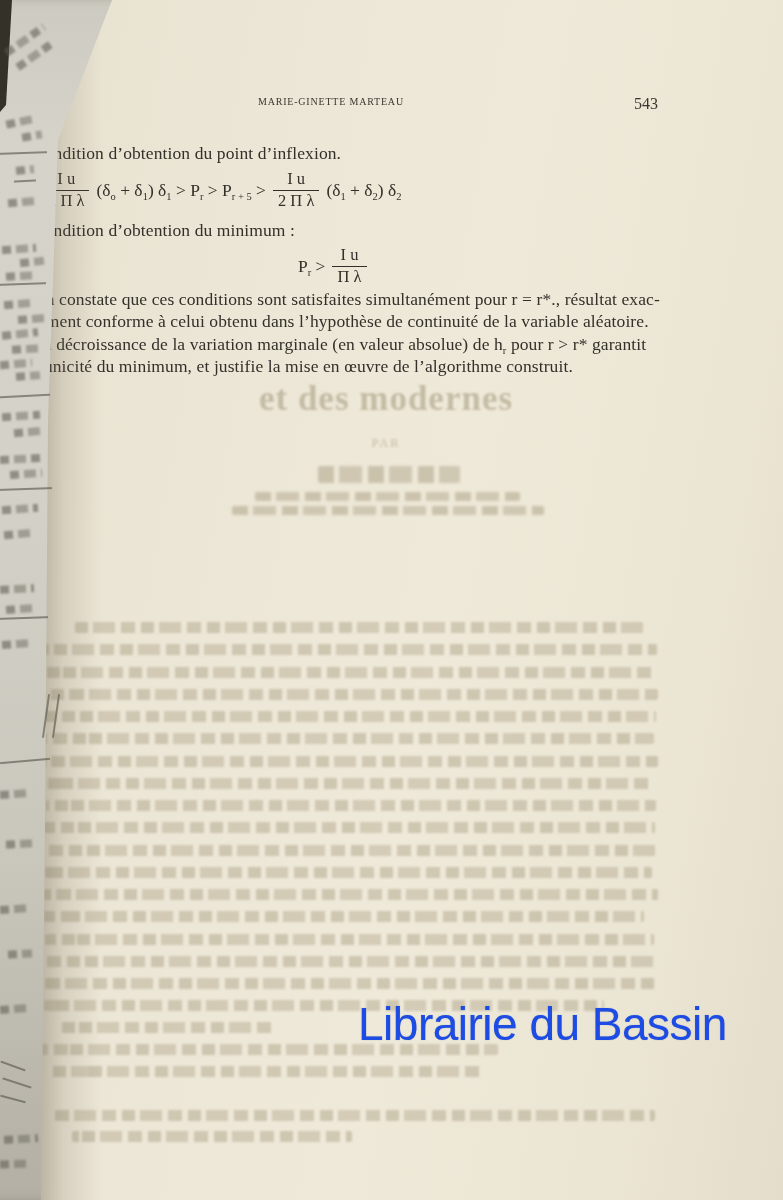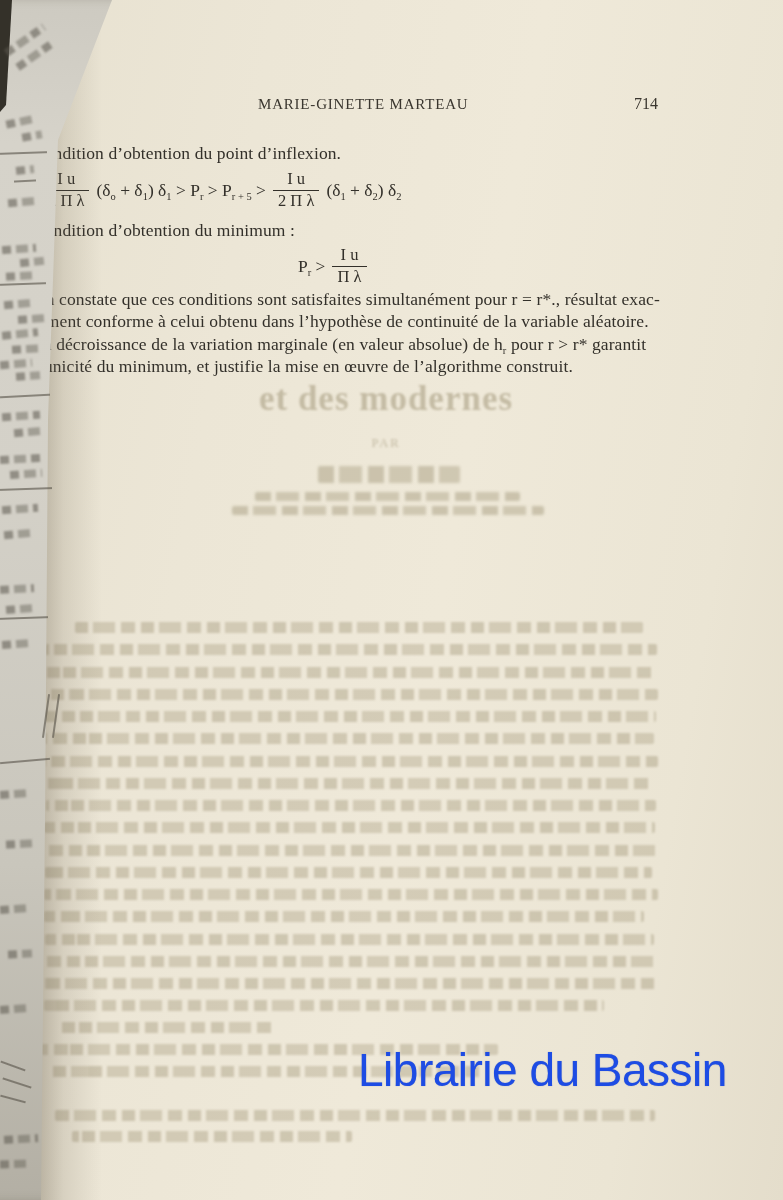--- a/index.html
+++ b/index.html
@@ -24,21 +24,21 @@
     position:absolute; left:38px; top:0; width:64px; height:100%; z-index:5; pointer-events:none;
     background:linear-gradient(90deg,rgba(108,98,80,.40) 0,rgba(108,98,80,.16) 40%,rgba(108,98,80,0) 100%);
   }
   .frag-line{position:absolute; height:2px; background:rgba(88,84,74,.62); filter:blur(.6px); z-index:8;}
   .frag-fuzz{
     position:absolute; height:8px; z-index:8; filter:blur(1px);
     background:repeating-linear-gradient(90deg,rgba(92,88,78,.55) 0 9px,transparent 9px 14px,rgba(92,88,78,.42) 14px 26px,transparent 26px 31px);
   }
   
   .txt{position:absolute; white-space:nowrap; z-index:3;}
-  .running-header{font-size:15px; letter-spacing:.8px; color:#3a362f;}
+  .running-header{font-size:10px; letter-spacing:.8px; color:#3a362f;}
   .page-number{font-size:16px; color:#3a362f;}
   .body-line{font-size:17.5px; letter-spacing:.1px;}
   .math-row{position:absolute; display:flex; align-items:center; z-index:3; font-size:17.5px;}
   .frac{display:inline-flex; flex-direction:column; align-items:center; margin:0 7px; font-size:16.5px; line-height:1.15;}
   .frac .num{padding:0 5px 1px 5px;}
   .frac .den{border-top:1.4px solid #33302a; padding:1px 5px 0 5px;}
   sub{font-size:10.5px; line-height:0; vertical-align:-3.5px;}
   .para{position:absolute; left:33px; top:289px; z-index:3;}
   .para .body-line{position:static; display:block; height:22.4px; white-space:nowrap;}
   
@@ -51,21 +51,20 @@
     background:repeating-linear-gradient(90deg,rgba(163,152,122,.42) 0 13px,transparent 13px 18px,rgba(163,152,122,.36) 18px 40px,transparent 40px 46px,rgba(163,152,122,.40) 46px 60px,transparent 60px 66px);
   }
   .ghost-bar{position:absolute; z-index:2; filter:blur(1.4px); border-radius:2px;
     background:repeating-linear-gradient(90deg,rgba(160,150,120,.46) 0 16px,transparent 16px 21px,rgba(160,150,120,.40) 21px 44px,transparent 44px 50px);}
   
   .watermark{
     position:absolute; z-index:9; white-space:nowrap;
     font-family:"Liberation Sans", sans-serif; font-weight:500;
     font-size:46px; letter-spacing:-.5px; color:#1d4ce4;
     text-shadow:0 0 1px rgba(25,50,150,.45);
-    margin-top:46px;
   }
 </style>
 </head>
 <body>
 
 <div class="stage">
 
   <div class="left-page"></div>
   <div class="spine-sliver"></div>
   <div class="gutter-shadow"></div>
@@ -109,21 +108,21 @@
       <div class="frag-fuzz" style="left: 8px; top: 950px; width: 24px; transform: rotate(-3deg);"></div>
       <div class="frag-fuzz" style="left: 0px; top: 1005px; width: 28px; transform: rotate(-4deg);"></div>
       <div class="frag-line" style="left: 0px; top: 1065px; width: 26px; transform: rotate(20deg);"></div>
       <div class="frag-line" style="left: 2px; top: 1082px; width: 30px; transform: rotate(18deg);"></div>
       <div class="frag-line" style="left: 0px; top: 1098px; width: 26px; transform: rotate(15deg);"></div>
       <div class="frag-fuzz" style="left: 4px; top: 1135px; width: 34px; transform: rotate(-3deg);"></div>
       <div class="frag-fuzz" style="left: 0px; top: 1160px; width: 30px; transform: rotate(-2deg);"></div>
     </div>
 
   <div class="txt running-header" style="left:258px; top:96px;">MARIE-GINETTE MARTEAU</div>
-  <div class="txt page-number" style="left:634px; top:95px;">714</div>
+  <div class="txt page-number" style="left:634px; top:95px;">543</div>
 
   <div class="txt body-line" style="left:33px; top:143px;">Condition d’obtention du point d’inflexion.</div>
 
   <div class="math-row" style="left:36px; top:170px;">
       <span class="frac">
         <span class="num">I u</span>
         <span class="den">2 Π λ</span>
       </span>
       <span>(δ<sub>o</sub> + δ<sub>1</sub>) δ<sub>1</sub> &gt; P<sub>r</sub> &gt; P<sub>r + 5</sub> &gt;</span>
       <span class="frac">

